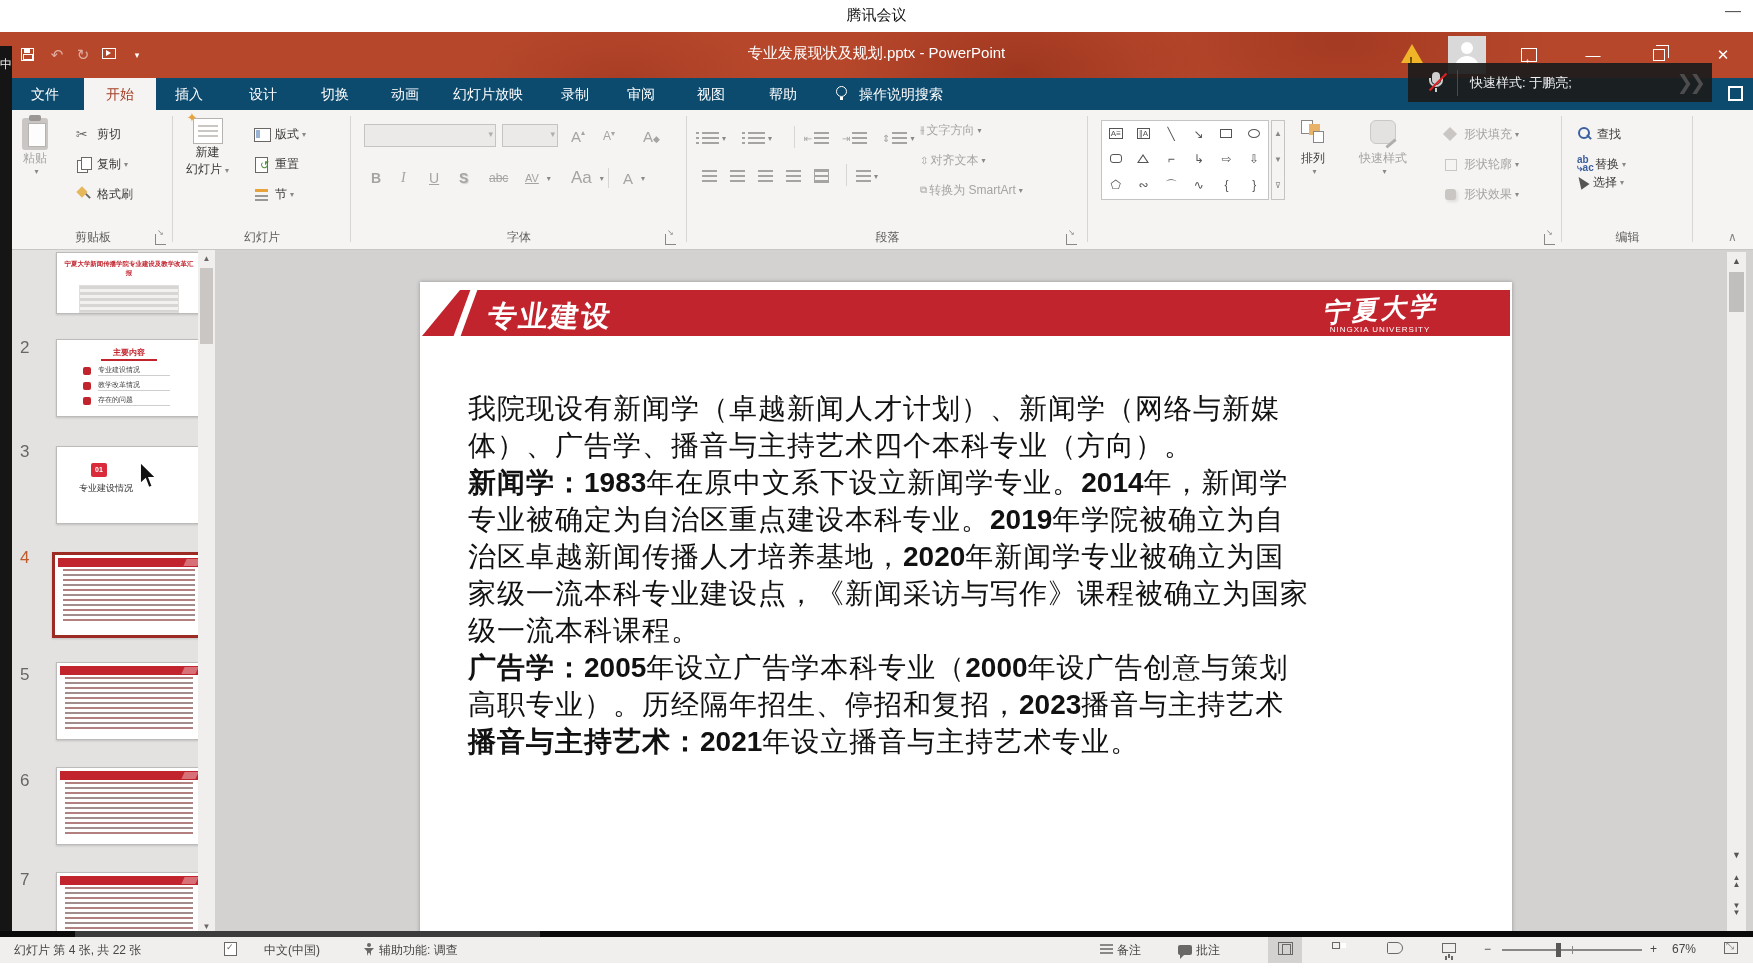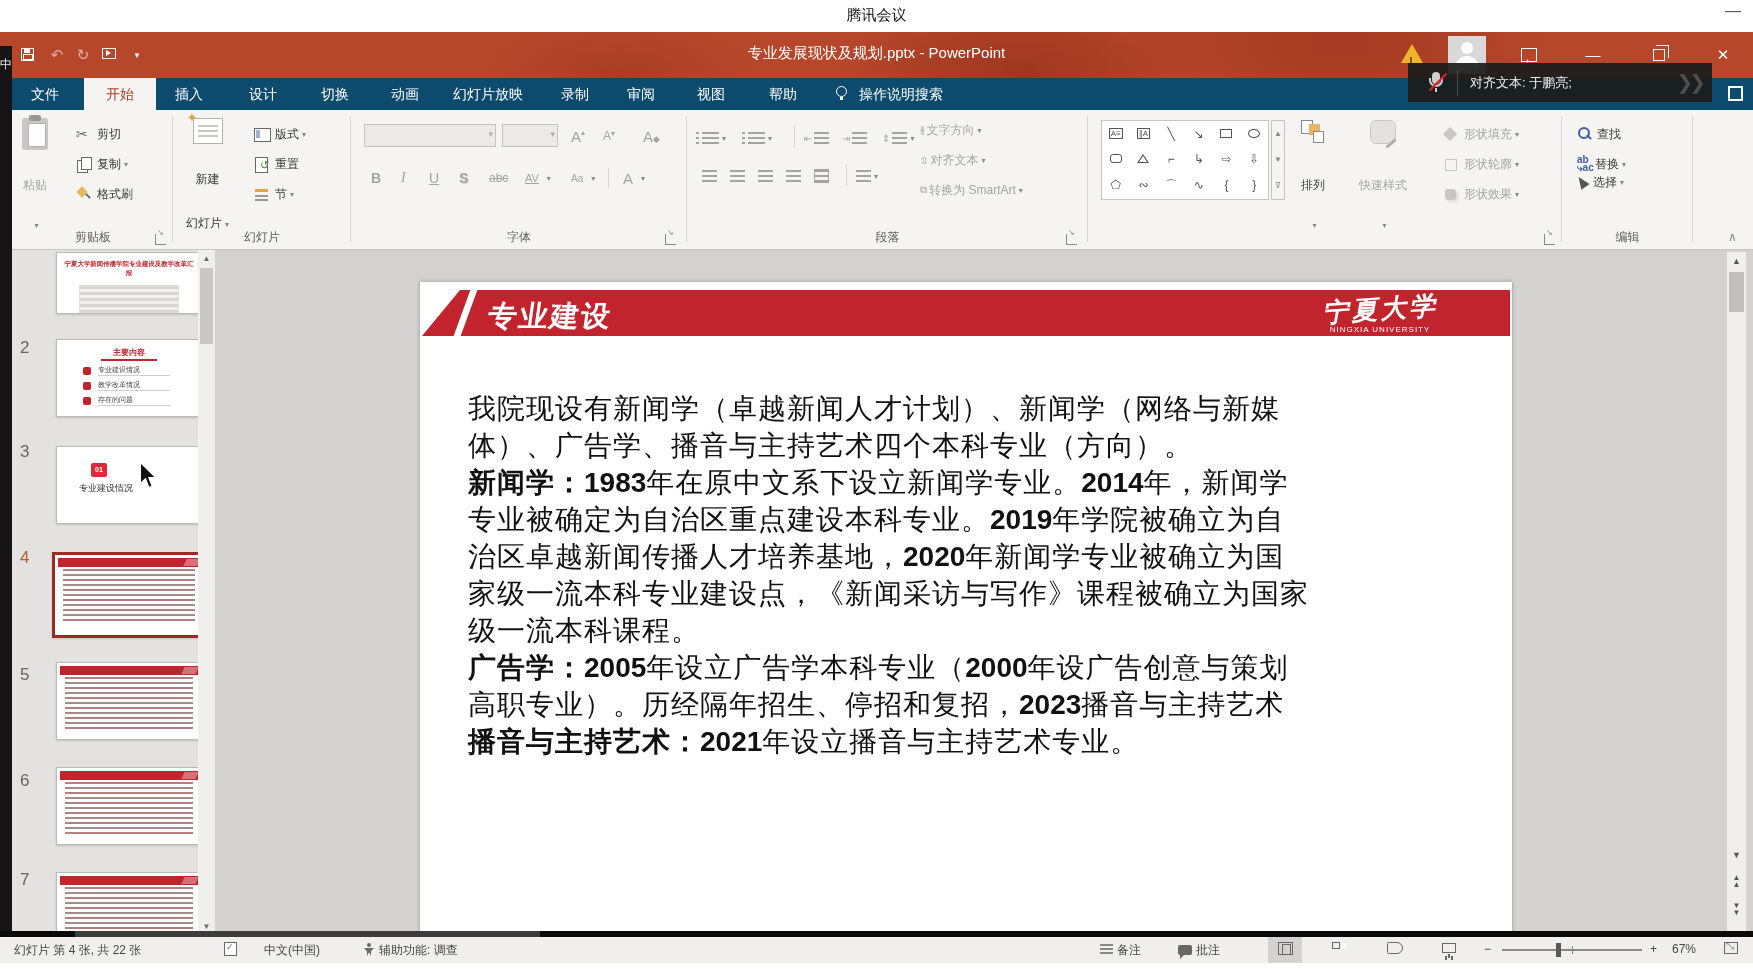--- a/index.html
+++ b/index.html
@@ -67,21 +67,21 @@
   #taskstrip { position:absolute; left:0; top:931px; width:1753px; height:6px; background:#0a0a0a; z-index:41;}
   #taskstrip .seg { position:absolute; left:75px; top:0; width:465px; height:6px; background:#3c3c3c; }
 
   
   #ribbon { position:absolute; left:0; top:78px; width:1753px; height:140px; background:#f5f4f2; border-bottom:1px solid #c8c6c4; }
   .rgroup { position:absolute; top:0; height:140px; }
   .gsep { position:absolute; top:6px; width:1px; height:126px; background:#d8d6d4; }
   .glabel { position:absolute; bottom:4px; left:0; right:0; text-align:center; font-size:12px; color:#605e5c; }
   .launcher { position:absolute; bottom:5px; width:11px; height:11px; border-left:1px solid #8a8886; border-bottom:1px solid #8a8886; }
   .launcher:after { content:"↘"; position:absolute; left:1px; top:-6px; font-size:8px; color:#8a8886; }
-  .bigbtn { position:absolute; top:8px; display:flex; flex-direction:column; align-items:center; font-size:12px; color:#3b3a39;gap:27px; }
+  .bigbtn { position:absolute; top:8px; display:flex; flex-direction:column; align-items:center; font-size:12px; color:#3b3a39; }
   .smallrow { position:absolute; height:24px; display:flex; align-items:center; font-size:12px; color:#3b3a39; white-space:nowrap; }
   .gray { color:#a6a4a2 !important; }
   .dd { font-size:8px; color:#8a8886; margin-left:3px; }
   .icon16 { width:17px; height:17px; display:inline-block; position:relative; margin-right:4px; }
 
   
   .icon-paste { width:26px; height:32px; background:#c9c6c3; border-radius:3px; position:relative; }
   .icon-paste:before { content:""; position:absolute; left:7px; top:-3px; width:12px; height:6px; background:#9a9794; border-radius:2px; }
   .icon-paste:after { content:""; position:absolute; left:6px; top:5px; width:16px; height:22px; background:#fdfdfd; border:1px solid #b5b2af; }
   .icon-cut:after { content:"✂"; font-size:14px; color:#6a6866; }
@@ -260,21 +260,21 @@
       <div class="winctl" style="left:1706px"><span>✕</span></div>
     </div>
 
     <div id="speakbox">
       <div class="micwrap">
         <div class="micbody"></div>
         <div class="micarc"></div>
         <div class="micstem"></div>
         <div class="micslash"></div>
       </div>
-      <div id="speaktext">对齐文本: 于鹏亮;</div>
+      <div id="speaktext">快速样式: 于鹏亮;</div>
       <div class="speaklogo">❯❯</div>
     </div>
     <div id="sharecorner"></div>
 
     <div id="tabsrow">
       <div class="tab" style="left:18px">文件</div>
       <div class="tab active" style="left:84px;width:72px;text-align:center">开始</div>
       <div class="tab" style="left:162px">插入</div>
       <div class="tab" style="left:236px">设计</div>
       <div class="tab" style="left:308px">切换</div>
@@ -363,21 +363,21 @@
             <span class="fbtn" style="font-weight:bold;text-shadow:1px 1px 1px #ccc">S</span>
           </div>
         <div class="smallrow" style="left:130px;top:56px">
             <span class="fbtn" style="text-decoration:line-through;font-size:12px">abc</span>
           </div>
         <div class="smallrow" style="left:166px;top:56px">
             <span class="fbtn" style="font-size:11px;text-decoration:underline">AV</span>
             <span class="dd">▾</span>
           </div>
         <div class="smallrow" style="left:212px;top:56px">
-            <span class="fbtn" style="font-size:10px">Aa</span>
+            <span class="fbtn" style="font-size:17px">Aa</span>
             <span class="dd">▾</span>
           </div>
         <div style="position:absolute;left:254px;top:58px;width:1px;height:20px;background:#d8d6d4"></div>
         <div class="smallrow" style="left:264px;top:56px">
             <span class="fbtn" style="font-size:15px">A</span>
             <span class="dd">▾</span>
           </div>
         <div class="glabel">字体</div>
         <div class="launcher" style="right:8px"></div>
       </div>

